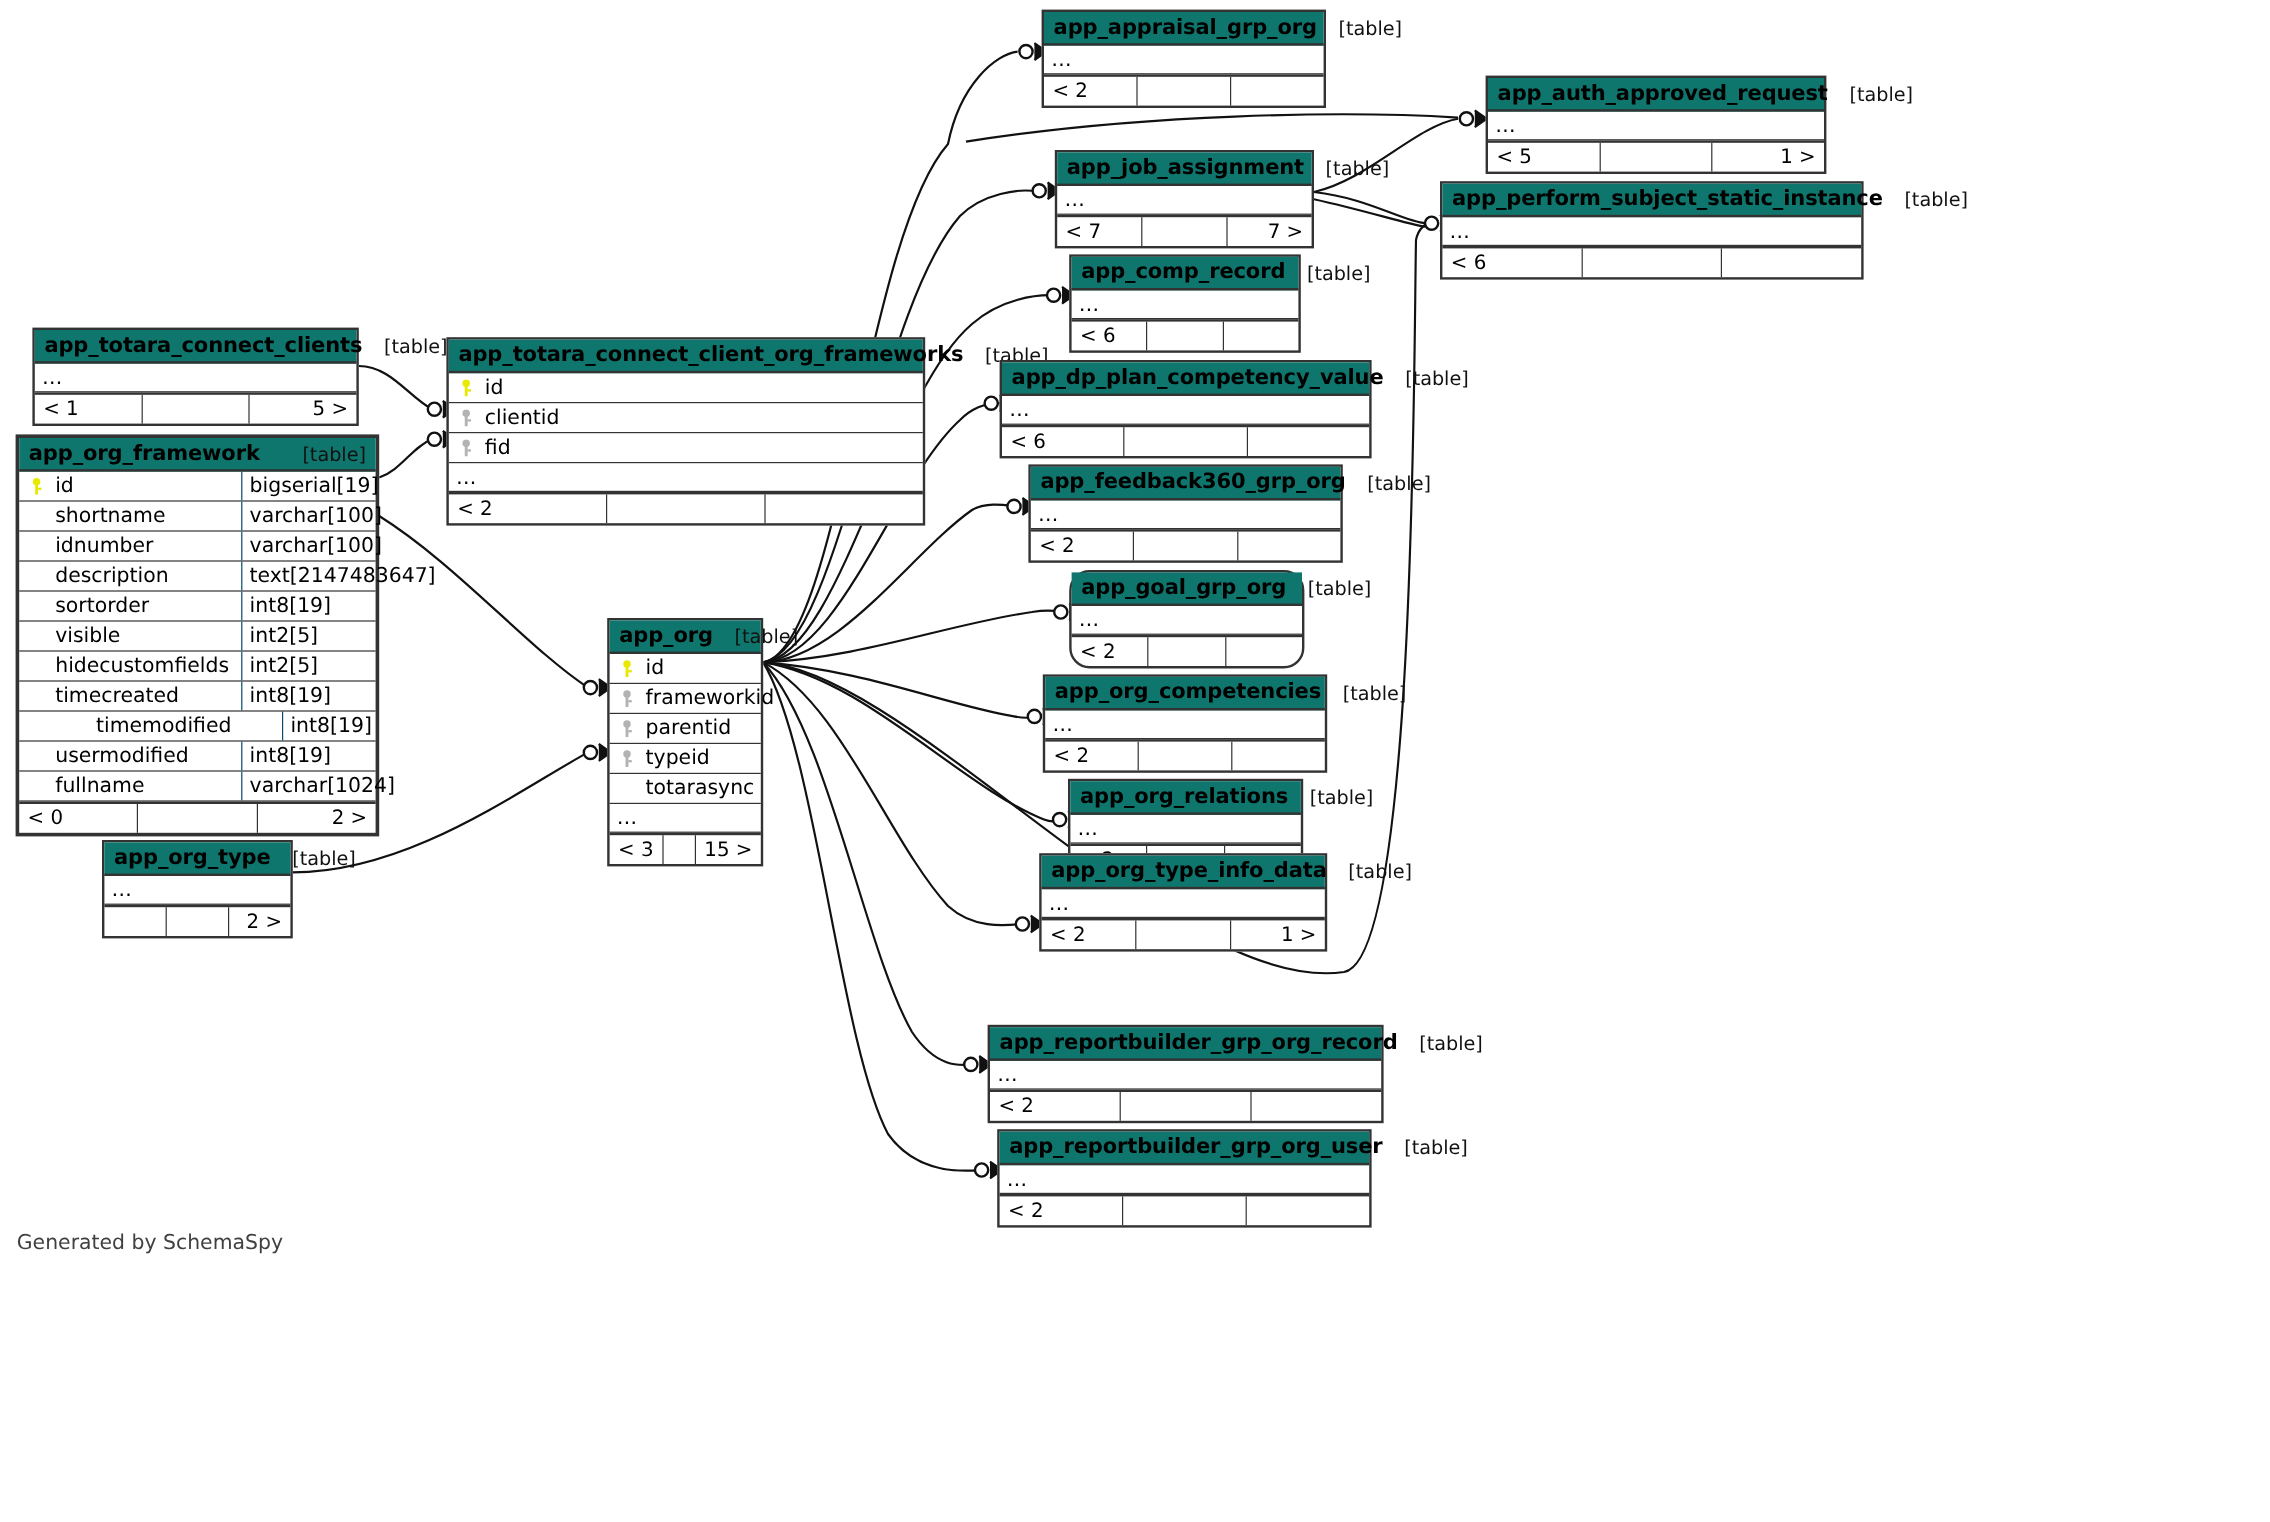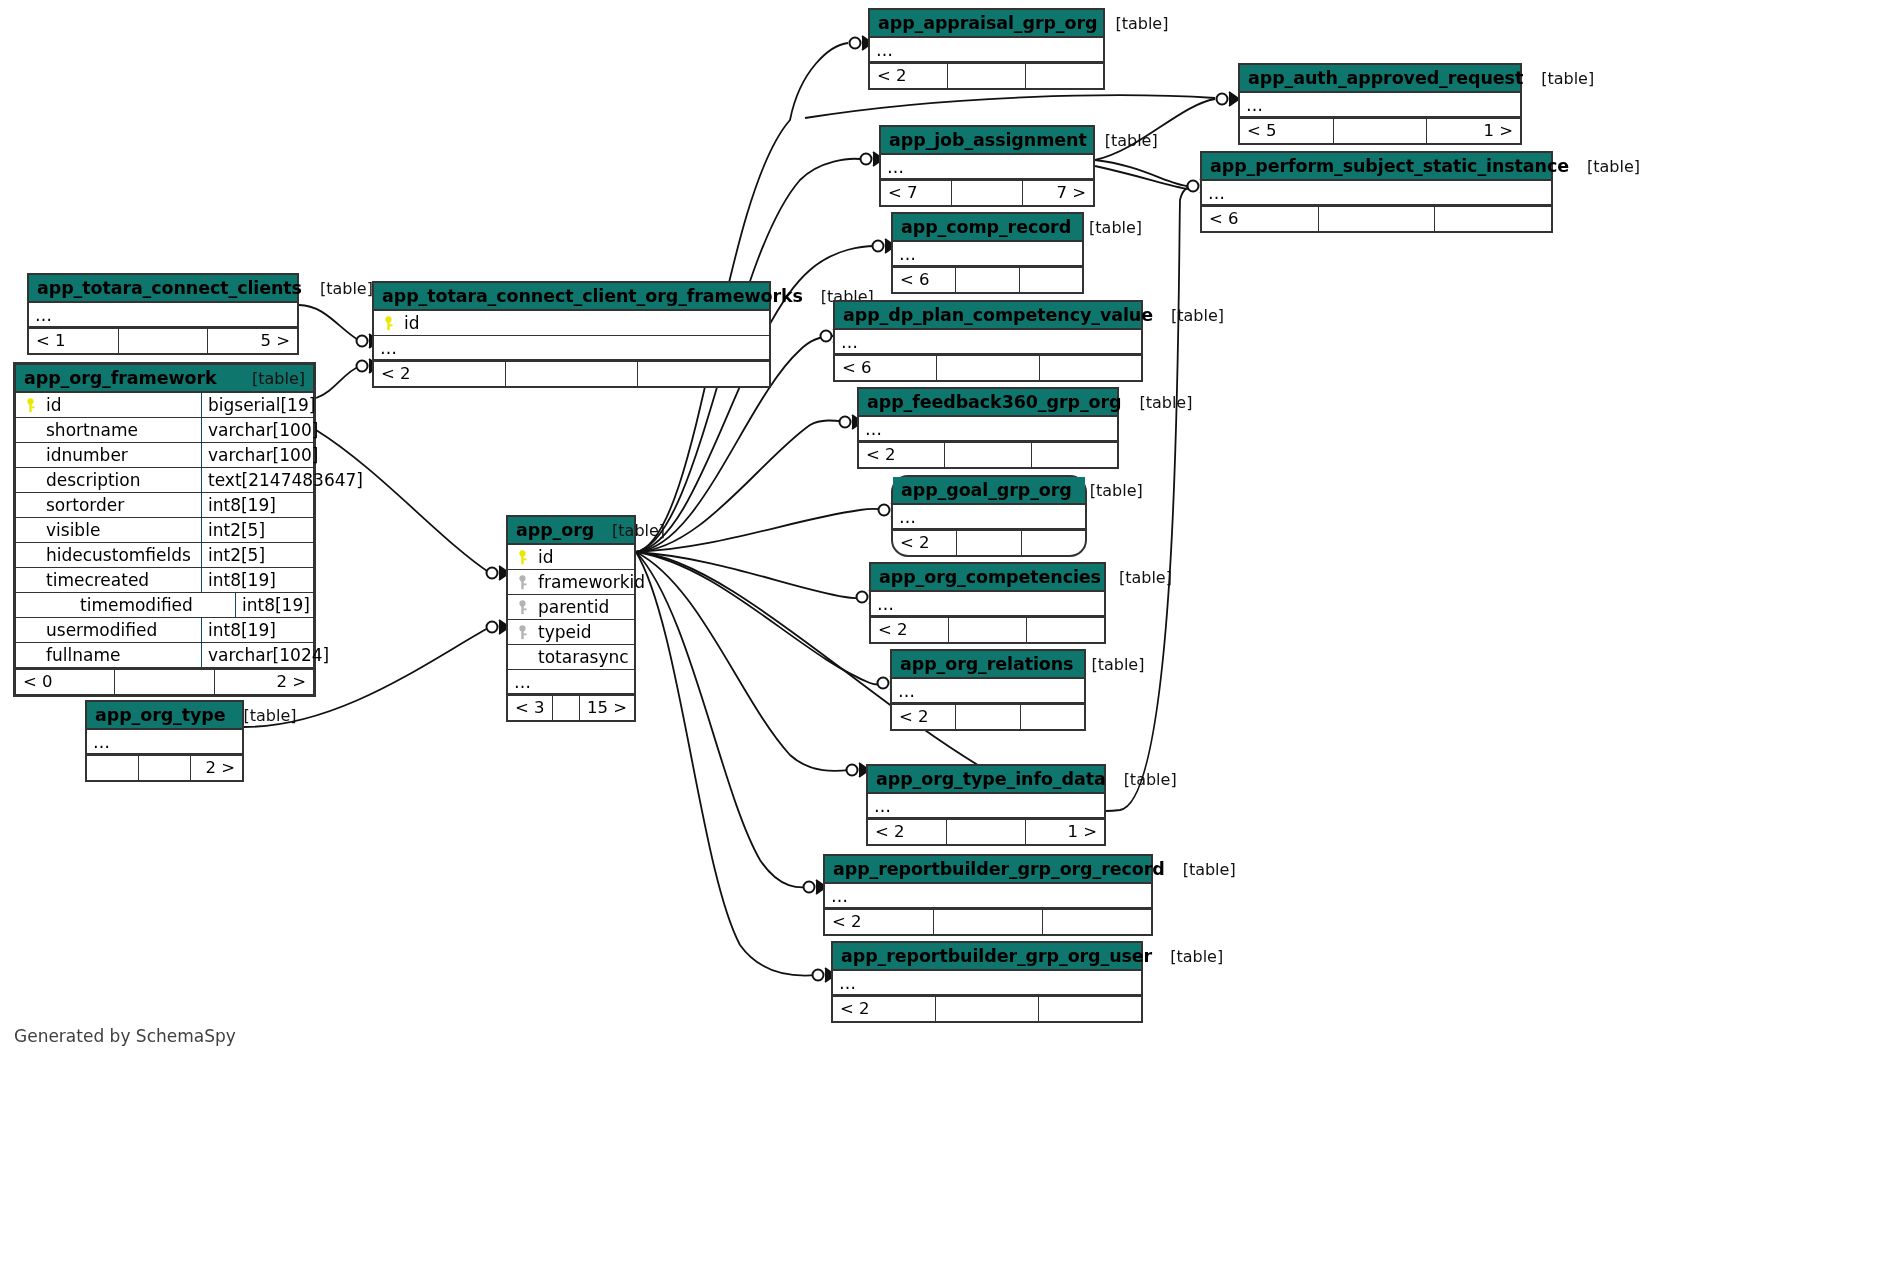--- a/index.html
+++ b/index.html
@@ -268,20 +268,44 @@
               <svg width="11" height="15" viewBox="0 0 11 15" aria-hidden="true">
                 <circle cx="5.5" cy="3.4" r="3.1" fill="#e8e800"></circle>
                 <rect x="4.3" y="5.2" width="2.4" height="9" fill="#e8e800"></rect>
                 <rect x="6.5" y="8.4" width="3" height="1.9" fill="#e8e800"></rect>
               </svg>
             </span>
             <span>id</span>
           </span>
         </div>
         <div class="row">
+          <span class="cname">
+            <span class="keyico">
+              <svg width="11" height="15" viewBox="0 0 11 15" aria-hidden="true">
+                <circle cx="5.5" cy="3.4" r="3.1" fill="#b3b3b3"></circle>
+                <rect x="4.3" y="5.2" width="2.4" height="9" fill="#b3b3b3"></rect>
+                <rect x="6.5" y="8.4" width="3" height="1.9" fill="#b3b3b3"></rect>
+              </svg>
+            </span>
+            <span>clientid</span>
+          </span>
+        </div>
+        <div class="row">
+          <span class="cname">
+            <span class="keyico">
+              <svg width="11" height="15" viewBox="0 0 11 15" aria-hidden="true">
+                <circle cx="5.5" cy="3.4" r="3.1" fill="#b3b3b3"></circle>
+                <rect x="4.3" y="5.2" width="2.4" height="9" fill="#b3b3b3"></rect>
+                <rect x="6.5" y="8.4" width="3" height="1.9" fill="#b3b3b3"></rect>
+              </svg>
+            </span>
+            <span>fid</span>
+          </span>
+        </div>
+        <div class="row">
           <span class="ellipsis">…</span>
         </div>
         <div class="foot">
           <div class="fl">&lt; 2</div>
           <div></div>
           <div class="fr"></div>
         </div>
       </div>
       <div class="tbl" style="left: 506px; top: 515px; width: 130px;">
         <div class="thead">
@@ -484,21 +508,21 @@
         </div>
         <div class="row">
           <span class="ellipsis">…</span>
         </div>
         <div class="foot">
           <div class="fl">&lt; 2</div>
           <div></div>
           <div class="fr"></div>
         </div>
       </div>
-      <div class="tbl" style="left: 866px; top: 764px; width: 240px;">
+      <div class="tbl" style="left: 866px; top: 711px; width: 240px;">
         <div class="thead">
           <span class="tname">app_org_type_info_data</span>
           <span class="ttag">[table]</span>
         </div>
         <div class="row">
           <span class="ellipsis">…</span>
         </div>
         <div class="foot">
           <div class="fl">&lt; 2</div>
           <div></div>

